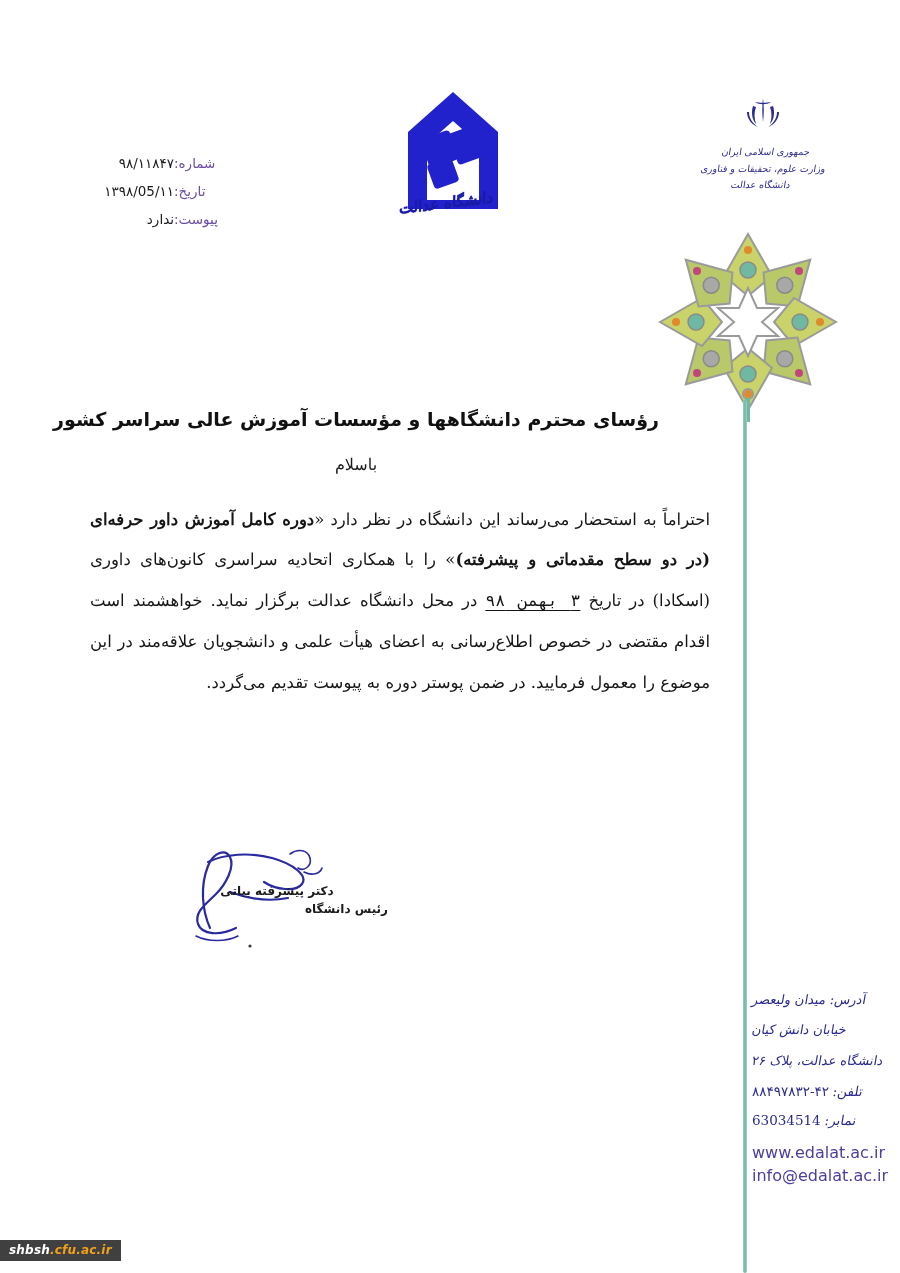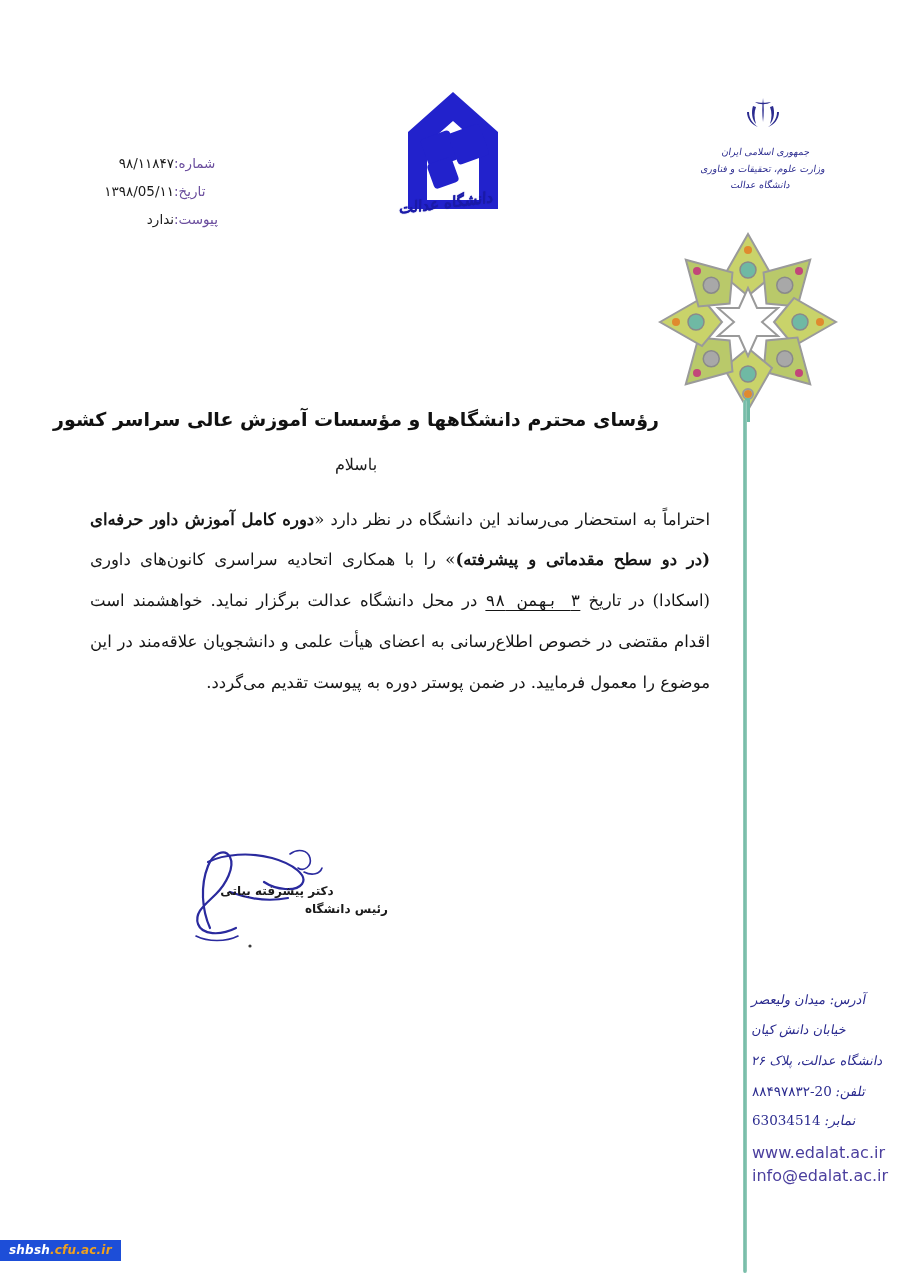--- a/index.html
+++ b/index.html
@@ -238,21 +238,21 @@
     direction: ltr;
     text-align: left;
     line-height: 1.45;
   }
 
   
   .watermark {
     position: absolute;
     left: 0;
     top: 1240px;
-    background: #1d4ed8;
+    background: #404040;
     padding: 3px 9px 4px 9px;
     font-family: "DejaVu Sans", sans-serif;
     font-size: 12px;
     font-weight: bold;
     font-style: italic;
     direction: ltr;
     letter-spacing: .2px;
   }
   .watermark .w1 { color: #ffffff; }
   .watermark .w2 { color: #f0a11e; }
@@ -390,21 +390,21 @@
     <div class="sign-name">دکتر پیشرفته بیاتی</div>
     <div class="sign-title">رئیس دانشگاه</div>
   </div>
 
   <div class="contact">
     <div class="contact-line">آدرس: میدان ولیعصر</div>
     <div class="contact-line">خیابان دانش کیان</div>
     <div class="contact-line">دانشگاه عدالت، پلاک ۲۶</div>
 
     <div class="contact-kv">
-      <span class="k">تلفن:</span><span>۸۸۴۹۷۸۳۲-20</span>
+      <span class="k">تلفن:</span><span>۸۸۴۹۷۸۳۲-۴۲</span>
     </div>
     <div class="contact-kv">
       <span class="k">نمابر:</span><span>63034514</span>
     </div>
 
     <div class="contact-web">www.edalat.ac.ir</div>
     <div class="contact-web">info@edalat.ac.ir</div>
   </div>
 
   <div class="watermark">

